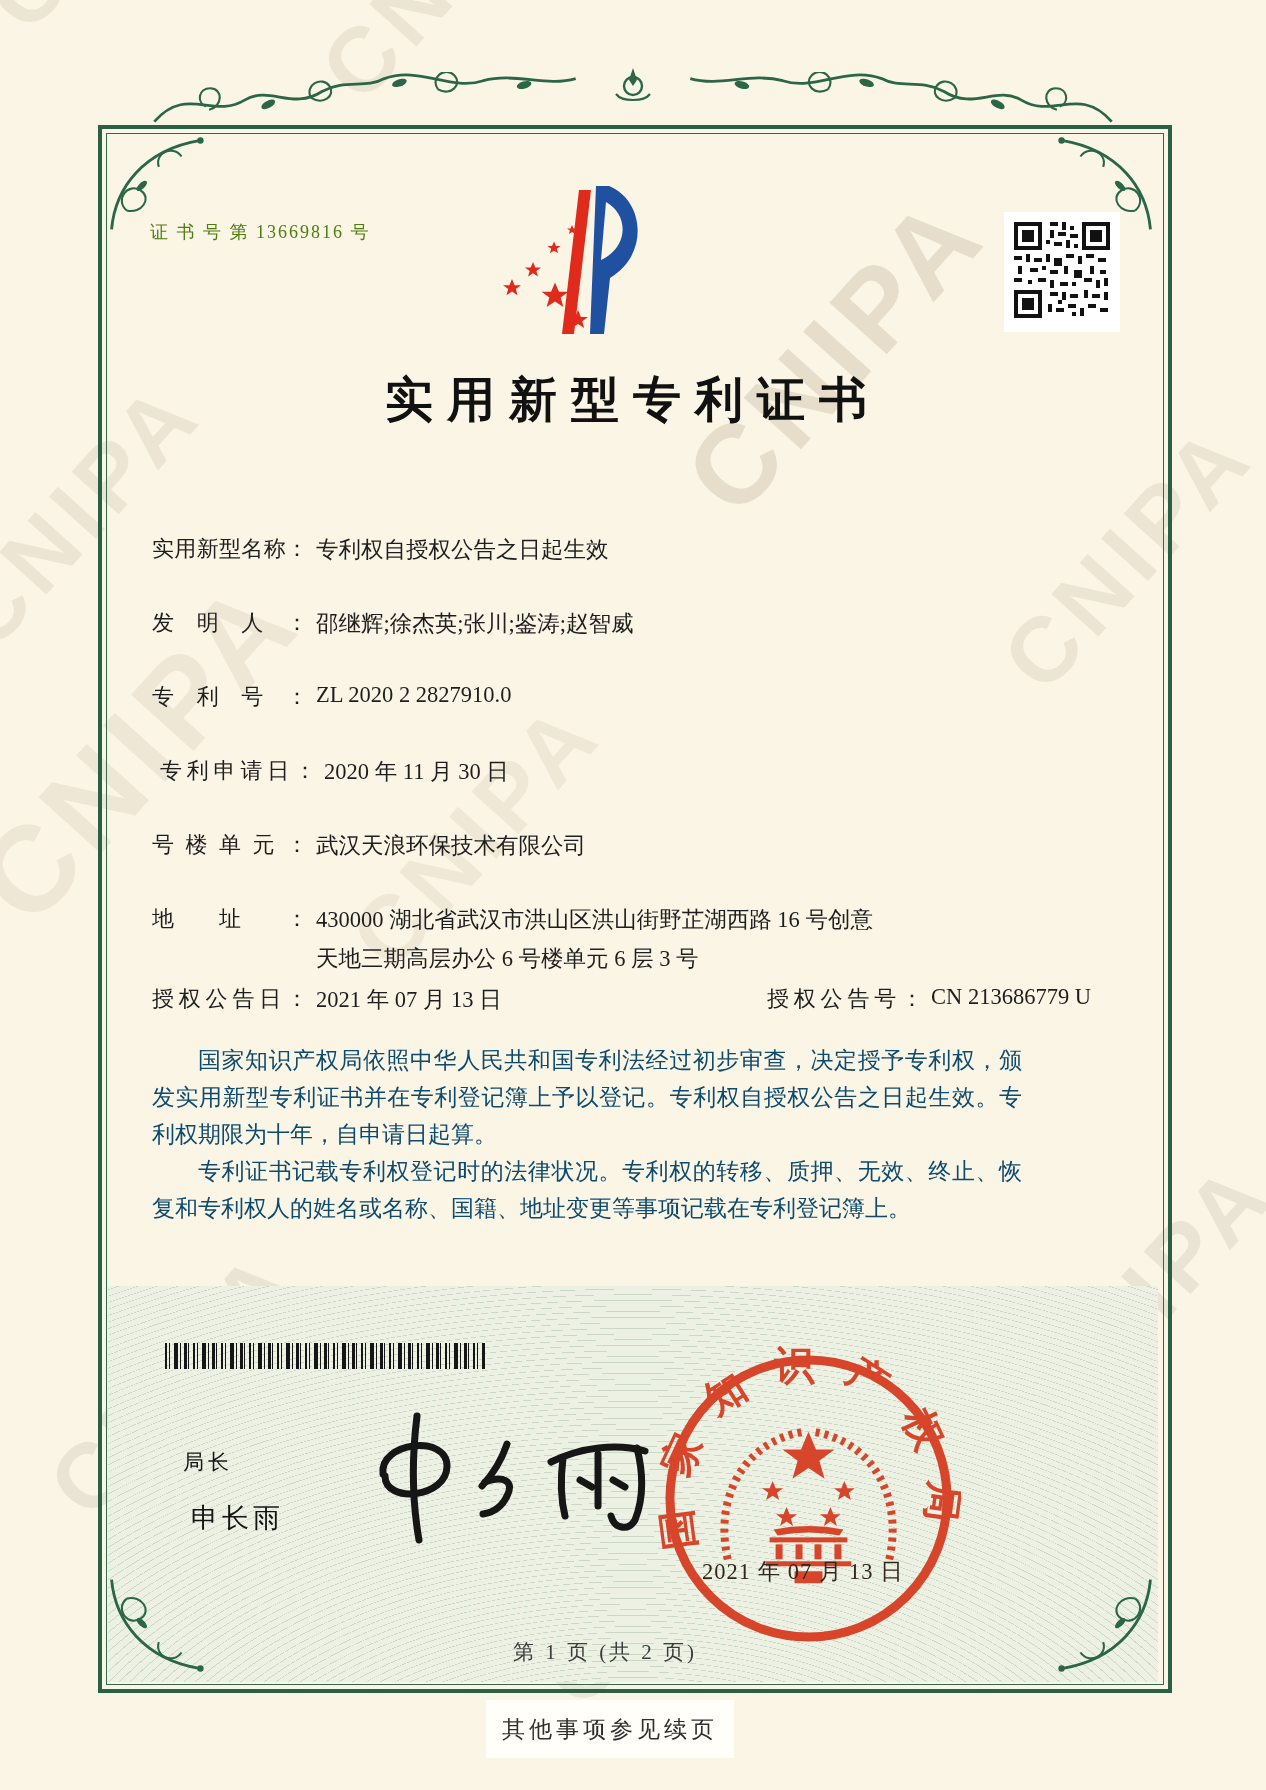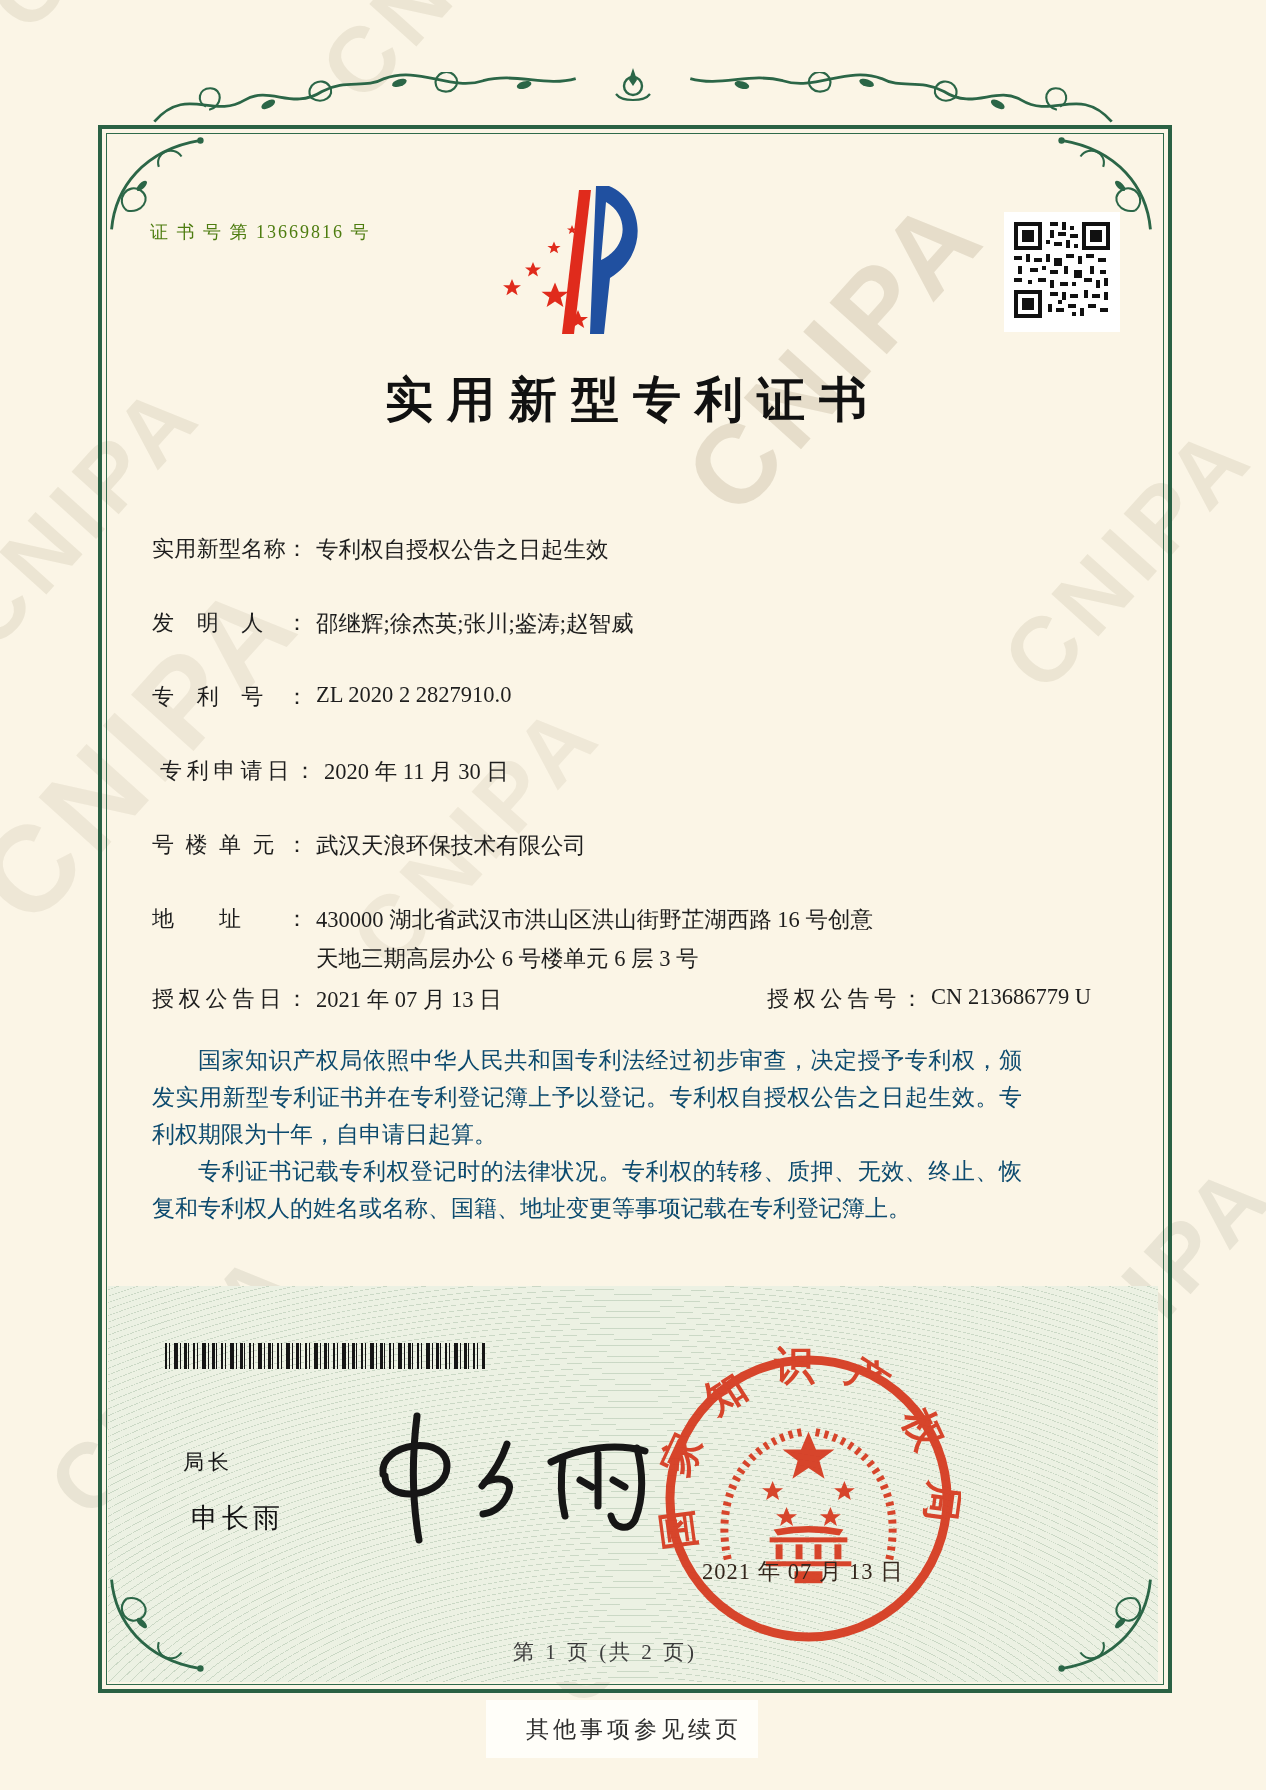--- a/index.html
+++ b/index.html
@@ -75,21 +75,21 @@
     font-family:"Liberation Sans","DejaVu Sans",sans-serif;
     font-size:27px;letter-spacing:4px;color:#141414;margin-left:8px;}
   .signature{position:absolute;left:355px;top:1396px;}
   .seal{position:absolute;left:656px;top:1346px;opacity:0.95;}
   .seal-date{position:absolute;left:702px;top:1556px;font-size:22.5px;
     letter-spacing:1px;color:#33261c;z-index:4;}
   .page-info{position:absolute;left:350px;top:1638px;width:510px;text-align:center;
     font-size:21px;letter-spacing:3px;color:#3c3c3c;}
   .bottom-note{position:absolute;left:486px;top:1700px;width:248px;height:58px;
     background:#fffef9;display:flex;align-items:center;justify-content:center;
-    font-size:23px;letter-spacing:4px;color:#2e2e2e;z-index:3;padding-left:24px;}
+    font-size:23px;letter-spacing:4px;color:#2e2e2e;z-index:3;}
 </style>
 </head>
 <body>
 
 <div class="page">
 
   <span class="wm w1">CNIPA</span>
   <span class="wm w2">CNIPA</span>
   <span class="wm w3">CNIPA</span>
   <span class="wm w4">CNIPA</span>

